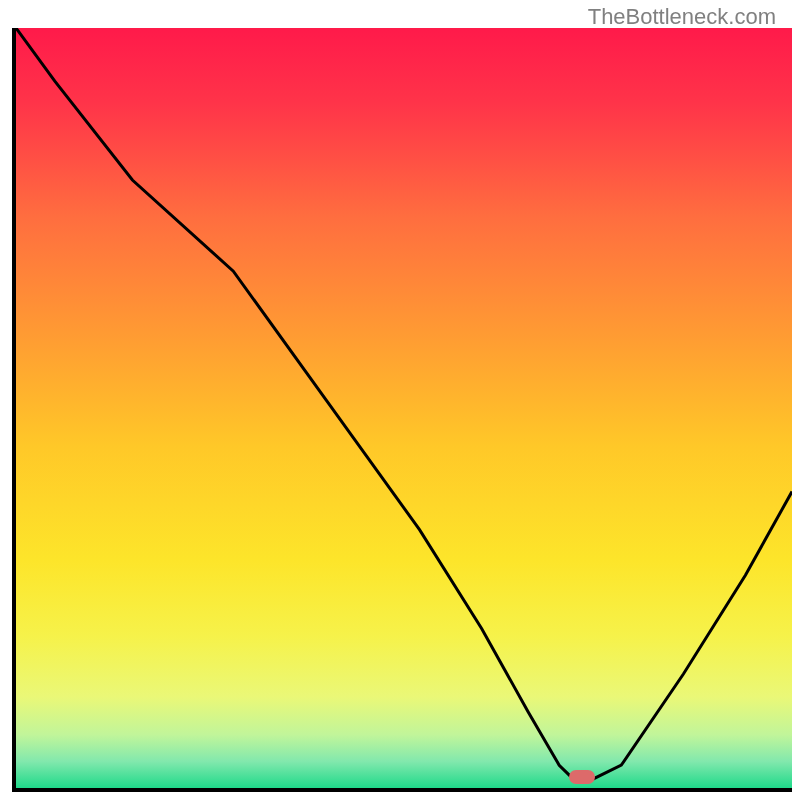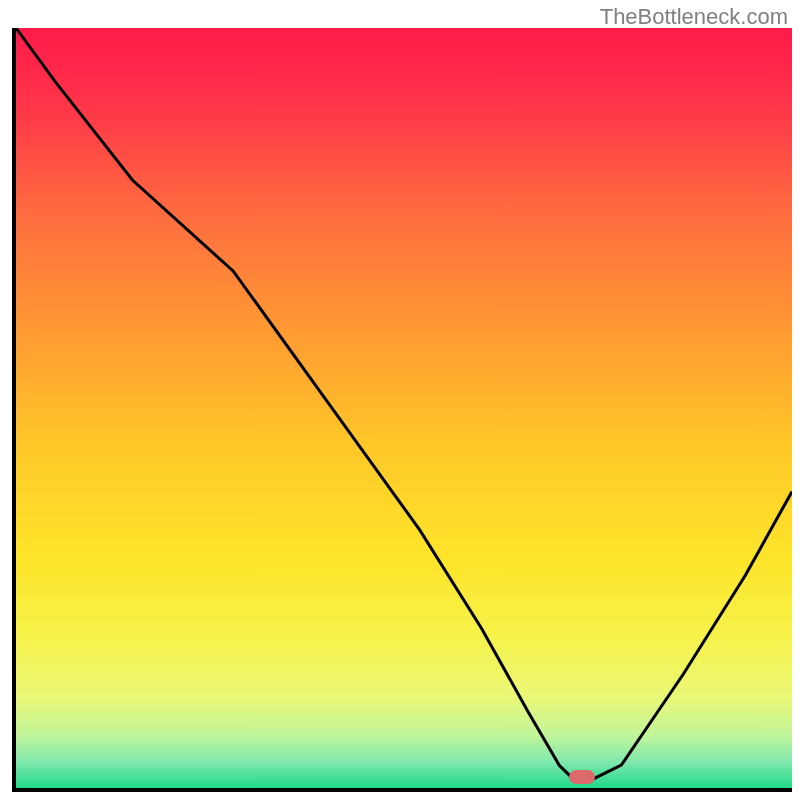--- a/index.html
+++ b/index.html
@@ -11,21 +11,21 @@
     font-family: Arial, Helvetica, sans-serif;
   }
   .container {
     position: relative;
     width: 800px;
     height: 800px;
   }
   .watermark {
     position: absolute;
     top: 4px;
-    right: 12px;
+    right: 24px;
     color: #808080;
     font-size: 22px;
     font-weight: 500;
     z-index: 10;
   }
   .plot {
     position: absolute;
     left: 12px;
     top: 28px;
     width: 776px;

